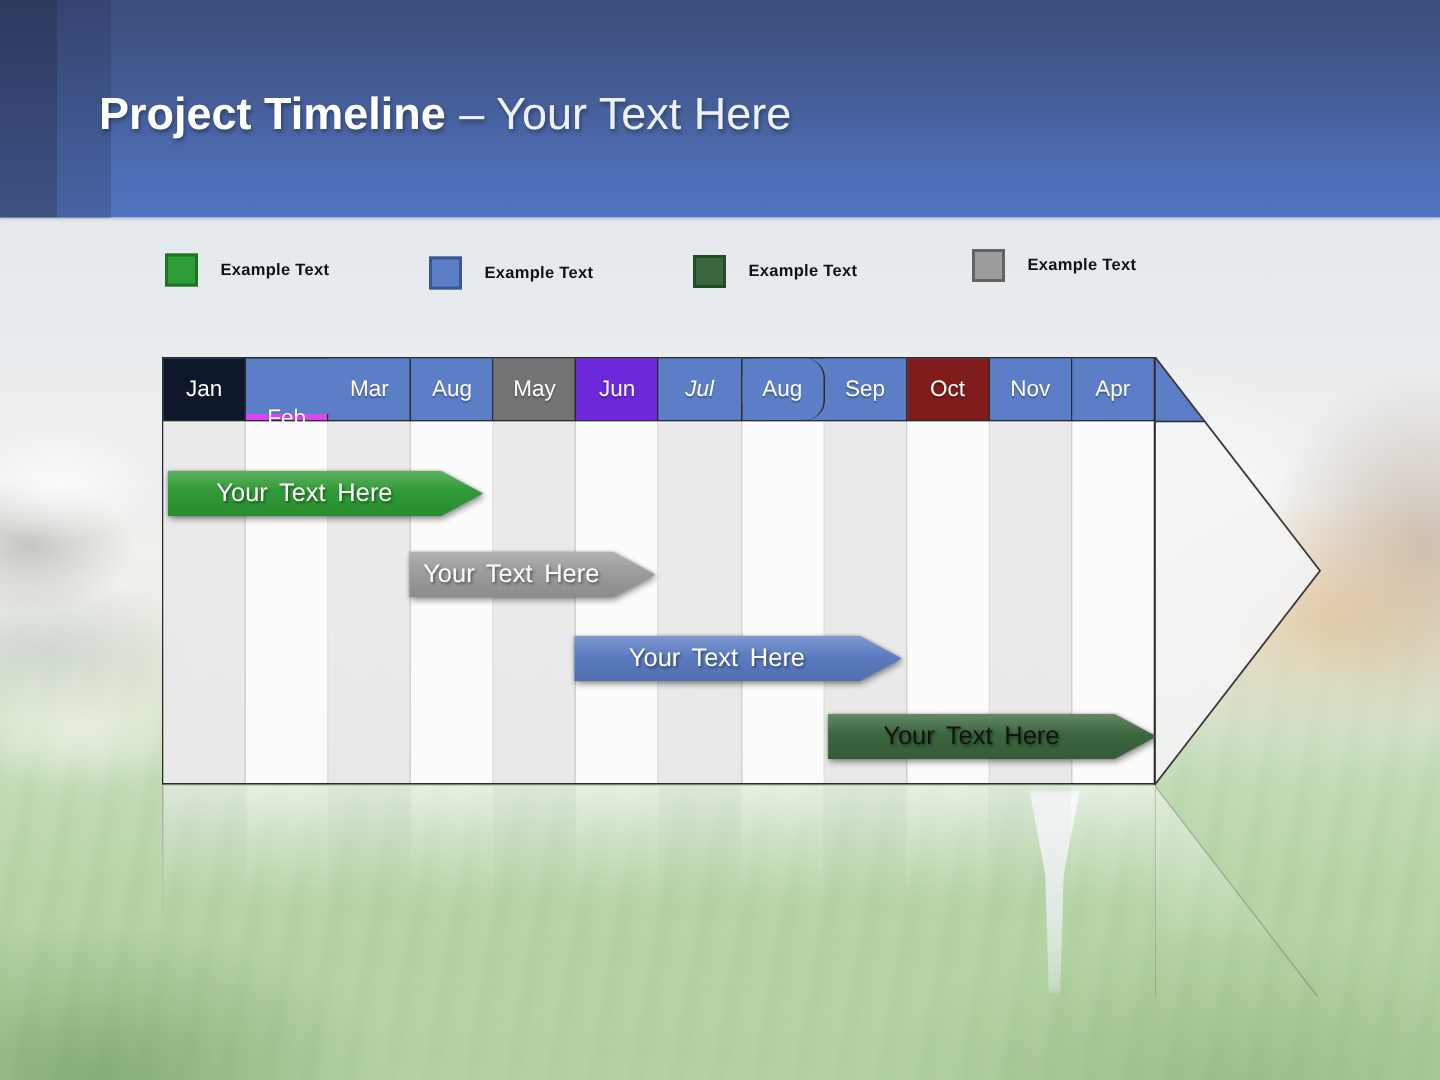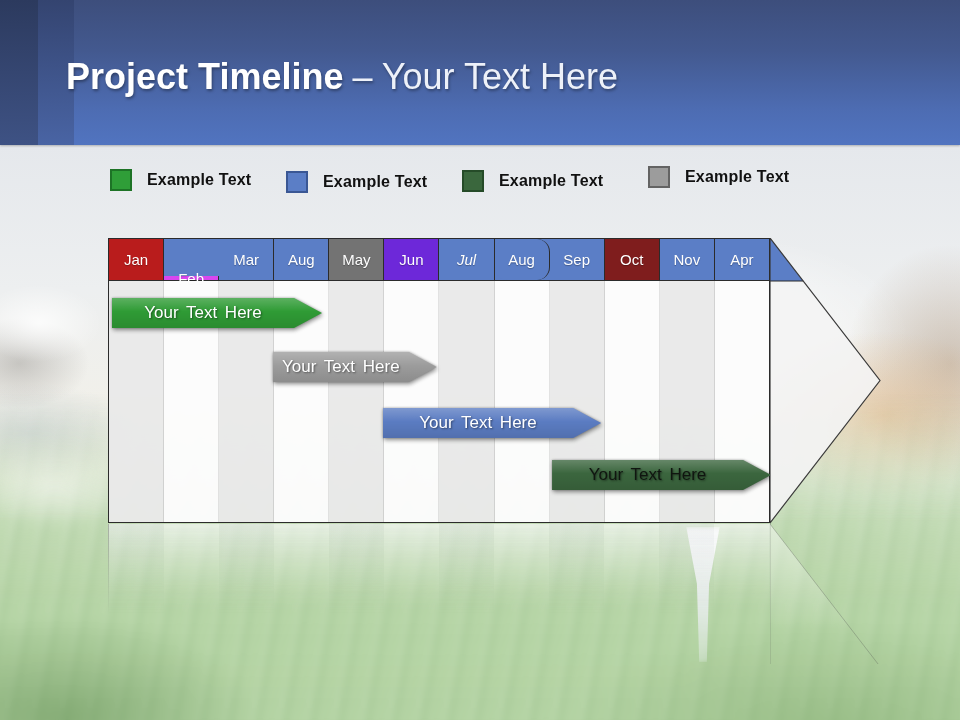--- a/index.html
+++ b/index.html
@@ -37,55 +37,55 @@
   }
 
   
   .titlebar { position:absolute; left:0; top:0; width:960px; height:145px; z-index:6;
     background:linear-gradient(180deg,#3d4e7c 0%,#43598f 35%,#4d6cb2 75%,#5174c0 100%);
     box-shadow:0 1px 2px rgba(0,0,0,0.25);
   }
   .stripe { position:absolute; top:0; height:145px; }
   .s1 { left:0;  width:38px; background:linear-gradient(180deg,#2c3a5e,#3e5284); }
   .s2 { left:38px; width:36px; background:linear-gradient(180deg,#344470,#4964a4); }
-  .title { position:absolute; left:66px; top:60px; font-size:36px; line-height:34px; color:#ffffff;
+  .title { position:absolute; left:66px; top:60px; font-size:30px; line-height:34px; color:#ffffff;
     text-shadow:1px 2px 3px rgba(0,0,0,0.35); font-weight:normal; white-space:nowrap; }
   .t-bold { font-weight:bold; }
   .t-light { margin-left:9px; color:#edf1f9; }
 
   
   .legend { position:absolute; inset:0; z-index:6; pointer-events:none; }
   .legend-item { position:absolute; display:flex; align-items:center; gap:15px; }
   .li-0 { left:110px; top:169px; }
   .li-1 { left:286px; top:171px; }
   .li-2 { left:462px; top:170px; }
   .li-3 { left:648px; top:166px; }
   .swatch { width:22px; height:22px; border:2px solid #555; background:#999; flex:0 0 auto; }
-  .legend-label { font-size:16px; font-weight:bold; color:#111; letter-spacing:0.2px; }
+  .legend-label { font-size:11px; font-weight:bold; color:#111; letter-spacing:0.2px; }
 
   
   .tl { position:absolute; left:108px; top:238px; width:662px; height:285px; z-index:5; }
   .tl-header { display:flex; height:43px; border:1px solid #2b2b2b; background:#5b7ec6; }
   .mcell { flex:1 1 0; display:flex; align-items:center; justify-content:center;
     background:#5b7ec6; border-right:1px solid #2b2b2b; color:#fff; font-size:15px;
     text-shadow:0 1px 1px rgba(0,0,0,0.3); }
   .mcell:last-child { border-right:none; }
   .tl-body { display:flex; height:242px; border:1px solid #2b2b2b; border-top:none; }
   .col { flex:1 1 0; border-right:1px solid rgba(0,0,0,0.10); }
   .col:last-child { border-right:none; }
   .col-odd  { background:rgba(233,233,233,0.96); }
   .col-even { background:rgba(252,252,252,0.97); }
 
   
   .bar { position:absolute; height:30px; z-index:3;
     filter:drop-shadow(1px 2px 2px rgba(0,0,0,0.35)) drop-shadow(0 0 1px rgba(0,0,0,0.3)); }
   .bar-shape { height:100%;
     clip-path:polygon(0 0, calc(100% - 28px) 0, 100% 50%, calc(100% - 28px) 100%, 0 100%);
     display:flex; align-items:center; justify-content:center; padding-right:28px;
-    background:#888; color:#fff; }
+    background:#888; color:#fff;margin-top:16px; }
   .bar-label { font-size:17px; word-spacing:3px; text-shadow:1px 1px 2px rgba(0,0,0,0.45); white-space:nowrap; }
 
   
   .tip { position:absolute; left:770px; top:238px; z-index:5; }
   .tip-reflection { position:absolute; left:770px; top:524px; z-index:3; }
   .reflection { position:absolute; left:108px; top:524px; width:662px; height:94px; z-index:3;
     border-left:1px solid rgba(70,70,70,0.35);
     background:
       repeating-linear-gradient(90deg, rgba(120,130,140,0.06) 0 55px, rgba(255,255,255,0.10) 55px 110px),
       linear-gradient(180deg, rgba(248,249,250,0.62), rgba(248,249,250,0.35) 55%, rgba(248,249,250,0));
@@ -134,21 +134,21 @@
       <linearGradient id="reflFade" x1="0" y1="0" x2="0" y2="140" gradientUnits="userSpaceOnUse">
         <stop offset="0" stop-color="#ffffff" stop-opacity="0.5"></stop>
         <stop offset="0.75" stop-color="#ffffff" stop-opacity="0"></stop>
       </linearGradient>
     </defs>
     <polygon points="0,0 110,142.5 0,285" fill="url(#reflFade)" stroke="rgba(80,80,80,0.3)" stroke-width="1"></polygon>
   </svg>
 
   <div class="tl">
     <div class="tl-header">
-      <div class="mcell" style="background: #b91c1c;">Jan</div>
+      <div class="mcell" style="background: #0f172a;">Jan</div>
       <div class="mcell" style="background: #d946ef; margin-top: 37px;">Feb</div>
       <div class="mcell" style="background: rgb(91, 126, 198);">Mar</div>
       <div class="mcell" style="background: rgb(91, 126, 198);">Aug</div>
       <div class="mcell" style="background: #737373;">May</div>
       <div class="mcell" style="background: #6d28d9;">Jun</div>
       <div class="mcell" style="background: rgb(91, 126, 198); font-style: italic;">Jul</div>
       <div class="mcell" style="background: rgb(91, 126, 198); border-radius: 13px;">Aug</div>
       <div class="mcell" style="background: rgb(91, 126, 198);">Sep</div>
       <div class="mcell" style="background: #7f1d1d;">Oct</div>
       <div class="mcell" style="background: rgb(91, 126, 198);">Nov</div>

